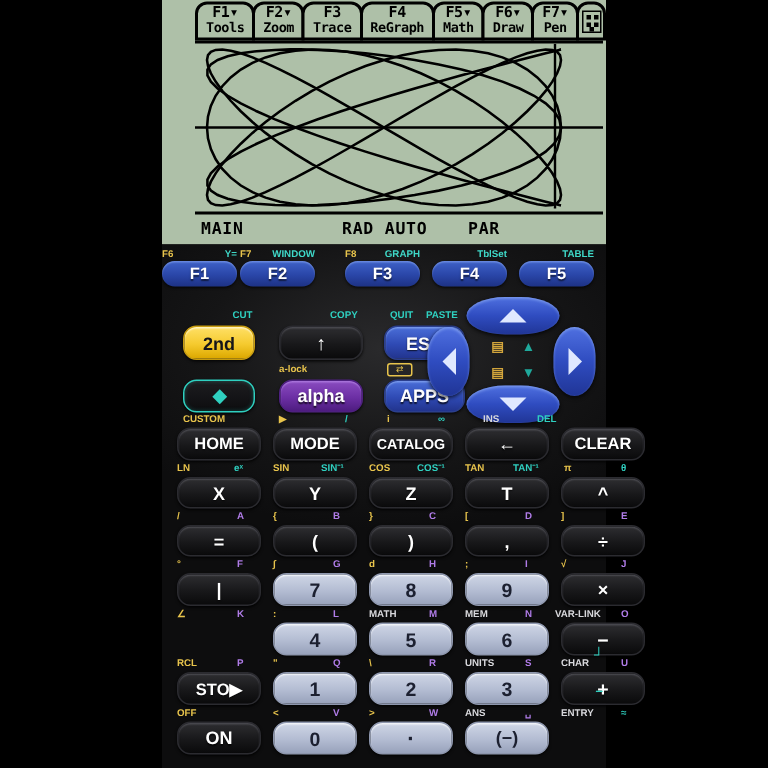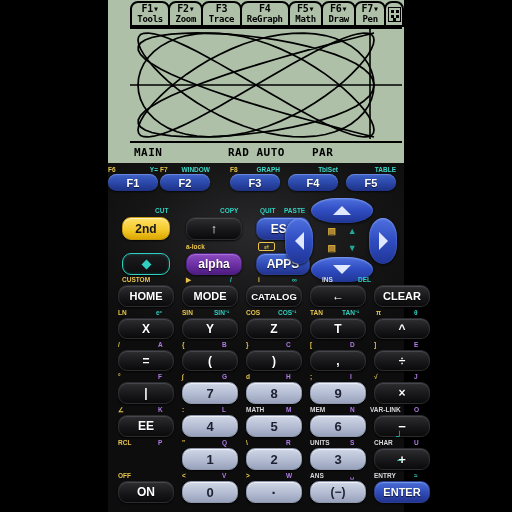--- a/index.html
+++ b/index.html
@@ -379,53 +379,52 @@
   <span class="keylbl c-purple" style="left:50px;  top:244px">K</span>
   <span class="keylbl c-yellow" style="left:74px;  top:244px">:</span>
   <span class="keylbl c-purple" style="left:114px; top:244px">L</span>
   <span class="keylbl c-white" style="left:138px; top:244px">MATH</span>
   <span class="keylbl c-purple" style="left:178px; top:244px">M</span>
   <span class="keylbl c-white" style="left:202px; top:244px">MEM</span>
   <span class="keylbl c-purple" style="left:242px; top:244px">N</span>
   <span class="keylbl c-white" style="left:262px; top:244px">VAR-LINK</span>
   <span class="keylbl c-purple" style="left:306px; top:244px">O</span>
 
-  <div class="key dark" style="left:10px;  top:252px; width:56px; height:22px; font-size:12px">EE</div>
   <div class="key light" style="left:74px;  top:252px; width:56px; height:22px; font-size:13px">4</div>
   <div class="key light" style="left:138px; top:252px; width:56px; height:22px; font-size:13px">5</div>
   <div class="key light" style="left:202px; top:252px; width:56px; height:22px; font-size:13px">6</div>
   <div class="key dark" style="left:266px; top:252px; width:56px; height:22px; font-size:13px">−</div>
 
   <span class="keylbl c-yellow" style="left:10px;  top:277px">RCL</span>
   <span class="keylbl c-purple" style="left:50px;  top:277px">P</span>
   <span class="keylbl c-yellow" style="left:74px;  top:277px">"</span>
   <span class="keylbl c-purple" style="left:114px; top:277px">Q</span>
   <span class="keylbl c-yellow" style="left:138px; top:277px">\</span>
   <span class="keylbl c-purple" style="left:178px; top:277px">R</span>
   <span class="keylbl c-white" style="left:202px; top:277px">UNITS</span>
   <span class="keylbl c-purple" style="left:242px; top:277px">S</span>
   <span class="keylbl c-white" style="left:266px; top:277px">CHAR</span>
   <span class="keylbl c-purple" style="left:306px; top:277px">U</span>
 
+  <div class="key dark" style="left:10px;  top:285px; width:56px; height:22px; font-size:11px">STO▶</div>
   <div class="key light" style="left:74px;  top:285px; width:56px; height:22px; font-size:13px">1</div>
   <div class="key light" style="left:138px; top:285px; width:56px; height:22px; font-size:13px">2</div>
   <div class="key light" style="left:202px; top:285px; width:56px; height:22px; font-size:13px">3</div>
   <div class="key dark" style="left:266px; top:285px; width:56px; height:22px; font-size:13px">+</div>
 
   <span class="keylbl c-yellow" style="left:10px;  top:310px">OFF</span>
   <span class="keylbl c-yellow" style="left:74px;  top:310px">&lt;</span>
   <span class="keylbl c-purple" style="left:114px; top:310px">V</span>
   <span class="keylbl c-yellow" style="left:138px; top:310px">&gt;</span>
   <span class="keylbl c-purple" style="left:178px; top:310px">W</span>
   <span class="keylbl c-white" style="left:202px; top:310px">ANS</span>
   <span class="keylbl c-purple" style="left:242px; top:310px">␣</span>
   <span class="keylbl c-white" style="left:266px; top:310px">ENTRY</span>
   <span class="keylbl c-teal" style="left:306px; top:310px">≈</span>
 
   <div class="key dark" style="left:10px;  top:318px; width:56px; height:22px; font-size:12px">ON</div>
   <div class="key light" style="left:74px;  top:318px; width:56px; height:22px; font-size:13px">0</div>
   <div class="key light" style="left:138px; top:318px; width:56px; height:22px; font-size:15px">·</div>
   <div class="key light" style="left:202px; top:318px; width:56px; height:22px; font-size:12px">(−)</div>
-  <div class="key blue" style="left:266px; top:318px; width:56px; height:22px; font-size:11px">ENTER</div>
 
   <span class="edge" style="left:288px; top:268px">┘</span>
   <span class="edge" style="left:289px; top:292px">–</span>
 </div>
 
 </body></html>

